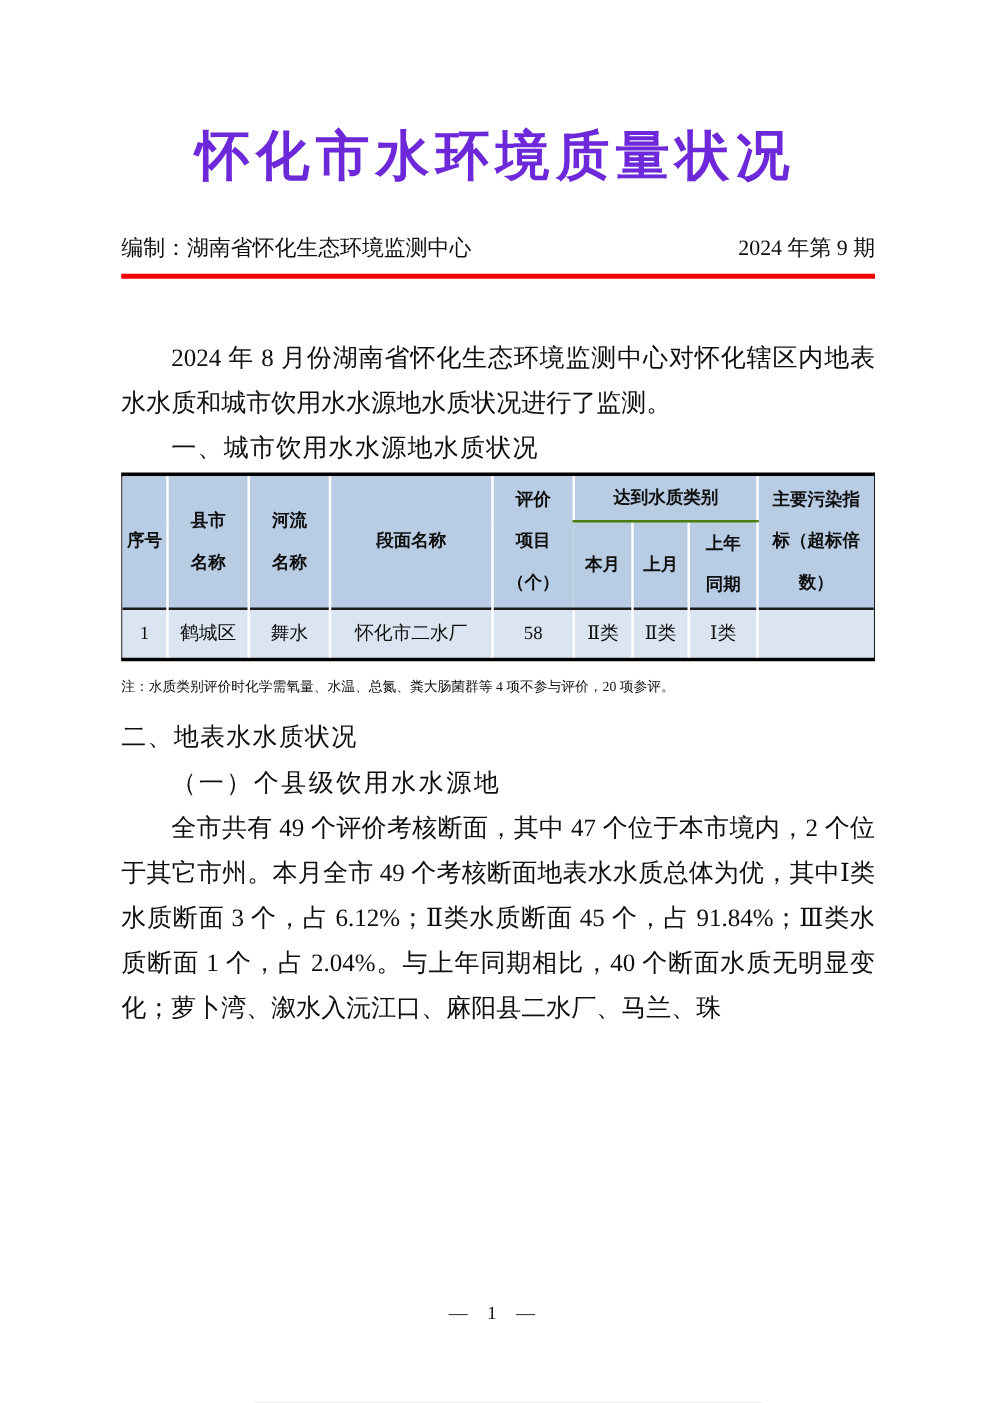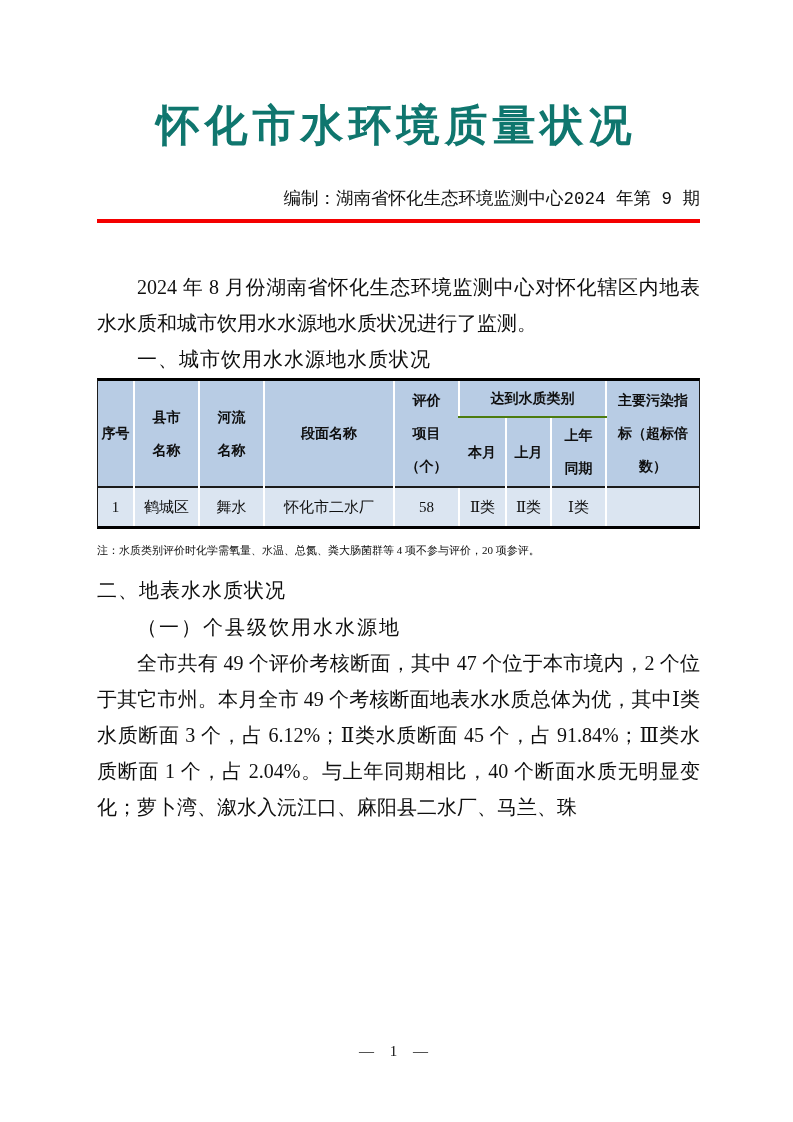--- a/index.html
+++ b/index.html
@@ -11,34 +11,33 @@
     background: #ffffff;
     overflow: hidden;
     color: #0f0f0f;
     font-family: "Liberation Serif", "DejaVu Serif", serif;
   }
   
   .title-block { margin-top: 94px; text-align: center; }
   .doc-title {
     font-family: "Liberation Sans", "DejaVu Sans", sans-serif;
     font-weight: 700;
-    color: #0f766e;
+    color: #6d28d9;
     font-size: 43px;
     line-height: 62px;
     letter-spacing: 5px;
     white-space: pre;
   }
   
   .meta-row {
     display: flex;
-    justify-content: flex-end;
+    justify-content: space-between;
     align-items: baseline;
     margin: 30px 93px 0 97px;
     font-size: 17.5px;
-    font-family: Liberation Mono, monospace;
   }
   .red-rule {
     height: 4px;
     background: #f40000;
     margin: 9px 93px 0 97px;
   }
   
   .content { margin: 46px 93px 16px 97px; }
   .para {
     font-size: 20px;

